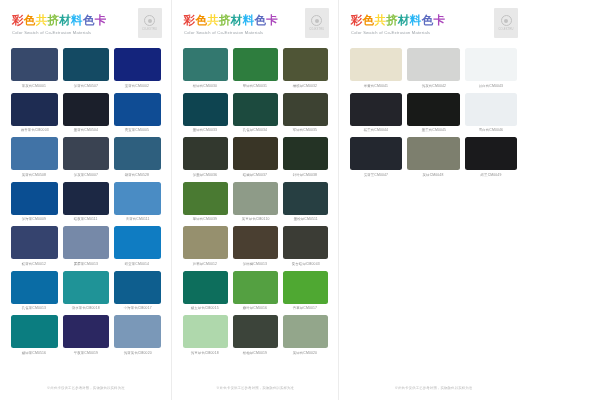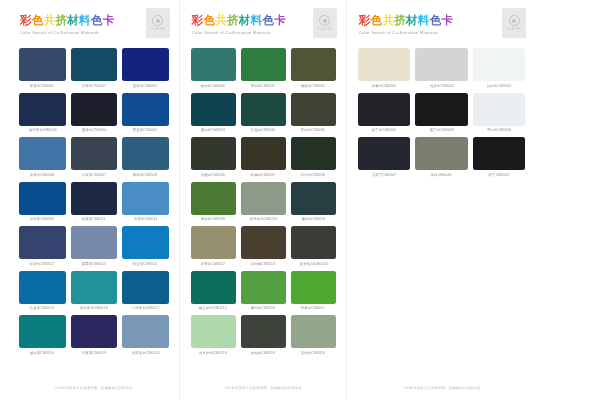--- a/index.html
+++ b/index.html
@@ -6,21 +6,20 @@
   html, body {
     width: 600px; height: 400px;
     background: #ffffff;
     font-family: "Liberation Sans", sans-serif;
     overflow: hidden;
   }
   .sheet {
     width: 528px; height: 400px;
     display: flex;
     background: #b91c1c;
-    margin-left: 8px;
   }
   .panel {
     position: relative;
     height: 400px;
     padding: 0;
     background: #ffffff;
   }
   .panel-1 { width: 195px; }
   .panel-2 { width: 190px; }
   .panel-3 { width: 215px; }

